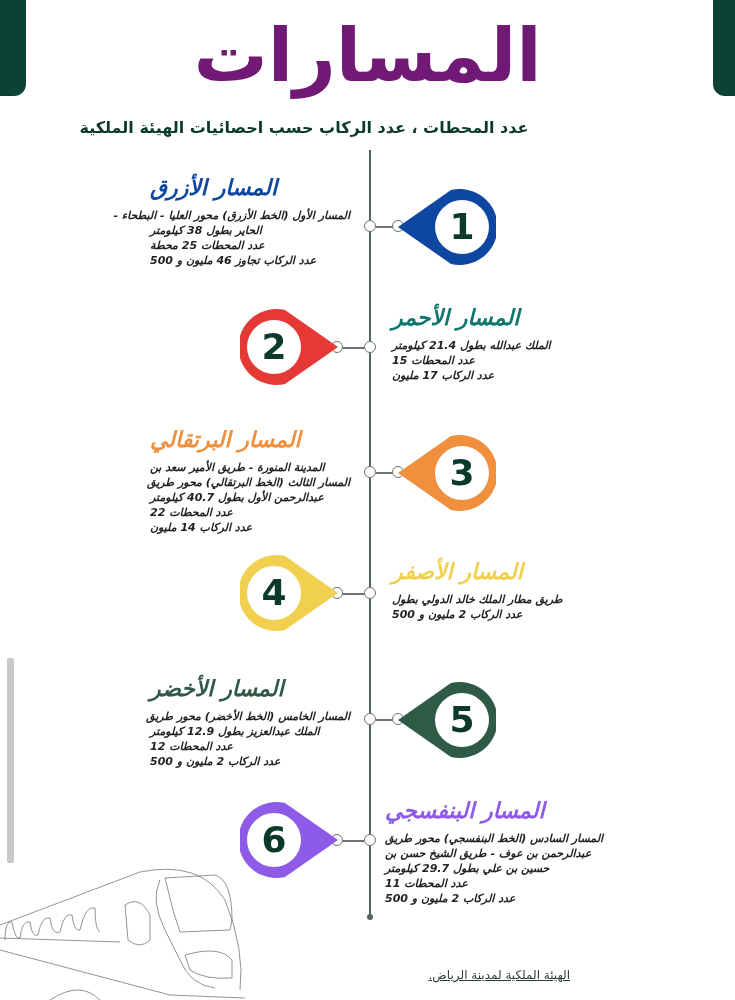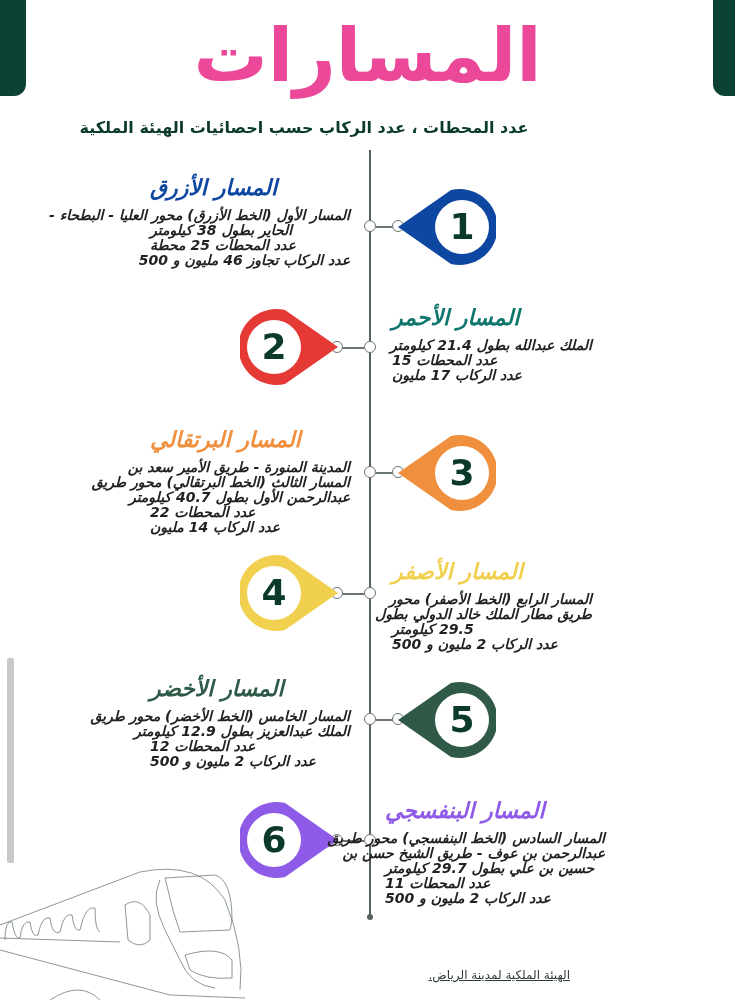--- a/index.html
+++ b/index.html
@@ -6,21 +6,21 @@
     html, body { width: 735px; height: 1000px; background: #ffffff; overflow: hidden; }
     body { position: relative; font-family: "DejaVu Sans", sans-serif; color: #1f2a24; }
 
     .corner { position: absolute; top: 0; width: 26px; height: 96px; background: #0b4233; }
     .corner.left { left: 0; border-bottom-right-radius: 12px; }
     .corner.right { right: 0; width: 22px; border-bottom-left-radius: 12px; }
 
     .title {
       position: absolute; top: 10px; left: 0; width: 735px; text-align: center;
       font-family: "DejaVu Sans", sans-serif; font-weight: 900; font-size: 74px; line-height: 90px;
-      color: #ec4899; letter-spacing: 1px;
+      color: #701a75; letter-spacing: 1px;
     }
     .subtitle {
       position: absolute; top: 118px; left: 0; width: 608px; text-align: center;
       font-family: "DejaVu Sans", sans-serif; font-weight: bold; font-size: 16px; color: #0b3a2c;
     }
 
     .timeline {
       position: absolute; left: 369px; top: 150px; width: 2px; height: 768px; background: #55625c;
     }
     .timeline-end {
@@ -40,21 +40,21 @@
       font-family: "DejaVu Sans", sans-serif; font-weight: bold; font-size: 36px; color: #0b3a2c;
       direction: ltr;
     }
 
     .entry { position: absolute; text-align: left; direction: rtl; font-style: italic; }
     .entry .heading {
       font-family: "DejaVu Sans", sans-serif; font-weight: bold; font-size: 22px; line-height: 32px;
       white-space: nowrap;
     }
     .entry .desc {
-      font-family: "DejaVu Sans", sans-serif; font-weight: bold; font-size: 14px; line-height: 15px;
+      font-family: "DejaVu Sans", sans-serif; font-weight: bold; font-size: 11px; line-height: 15px;
       color: #222; margin-top: 4px;
     }
     .entry .desc div { white-space: nowrap; }
 
     .scroll-thumb {
       position: absolute; left: 7px; top: 658px; width: 7px; height: 205px; background: #c9c9c9; border-radius: 2px;
     }
 
     .train { position: absolute; left: 0; top: 860px; width: 260px; height: 140px; }
 
@@ -141,23 +141,21 @@
 <div class="pin" style="left:240px; top:548px; width:100px; height:90px;">
   <svg viewBox="0 0 100 90">
     <path d="M98 45 L45 8 A38 38 0 1 0 45 82 Z" fill="#f2d04f"></path>
     <circle cx="34" cy="45" r="27" fill="#fff"></circle>
   </svg>
   <div class="num" style="left:3px;">4</div>
 </div>
 <div class="entry" style="left:392px; top:548px; width:200px;margin-top:8px;">
   <div class="heading" style="color:#f2d04f;">المسار الأصفر</div>
   <div class="desc">
-    <div>المسار الرابع (الخط الأصفر) محور</div>
     <div>طريق مطار الملك خالد الدولي بطول</div>
-    <div>29.5 كيلومتر</div>
     <div>عدد الركاب 2 مليون و 500</div>
   </div>
 </div>
 
 <div class="node" style="left:364px; top:713px;"></div>
 <div class="connector" style="left:376px; top:719px; width:22px;"></div>
 <div class="node" style="left:392px; top:713px;"></div>
 <div class="pin" style="left:396px; top:675px; width:100px; height:90px;">
   <svg viewBox="0 0 100 90">
     <path d="M2 45 L55 8 A38 38 0 1 1 55 82 Z" fill="#2f5a48"></path>

